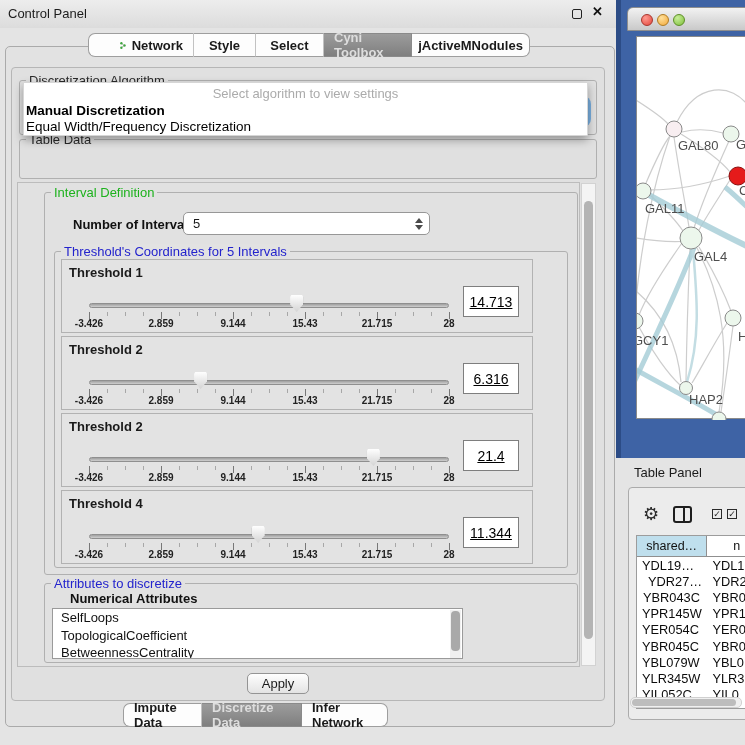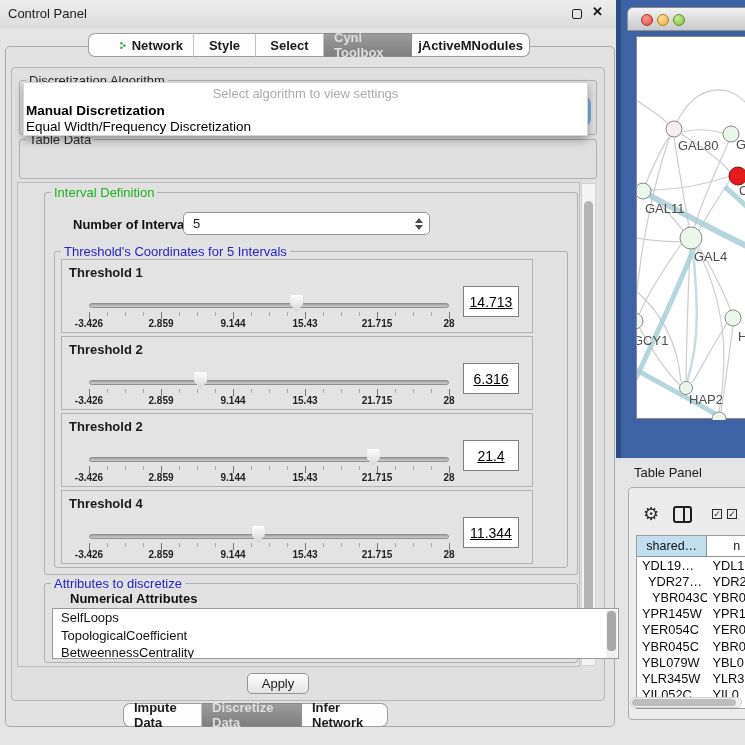--- a/index.html
+++ b/index.html
@@ -69,21 +69,21 @@
              background:linear-gradient(#fefefe,#d4d4d4);
              clip-path:polygon(8% 0,92% 0,100% 12%,100% 55%,50% 100%,0 55%,0 12%);
              filter:drop-shadow(0 0 1px #777);}
   .tick{position:absolute;width:1px;background:#777;}
   .tick-label{position:absolute;top:58px;transform:translateX(-50%);font-size:10px;font-weight:700;color:#222;}
   .thr-value{position:absolute;left:401px;top:26px;width:56px;height:31px;background:#fff;
              border:1px solid #7e7e7e;display:flex;align-items:center;justify-content:center;
              font-size:14px;color:#000;text-decoration:underline;}
 
   
-  .attr-list{left:52px;top:608px;width:567px;height:51px;background:#fff;border:1px solid #9a9a9a;overflow:hidden;}
+  .attr-list{left:52px;top:608px;width:411px;height:51px;background:#fff;border:1px solid #9a9a9a;overflow:hidden;}
   .attr-item{font-size:13px;color:#111;padding:1px 0 1px 8px;line-height:15.5px;}
   .attr-scroll{position:absolute;right:1px;top:1px;width:11px;height:48px;background:#f0f0f0;}
   .attr-scroll .thumb{position:absolute;left:1px;top:1px;width:9px;height:40px;background:#a9a9a9;border-radius:4px;}
 
   .apply-btn{left:247px;top:673px;width:62px;height:21px;background:linear-gradient(#fefefe,#e3e3e3);
              border:1px solid #949494;border-radius:5px;font-size:13px;display:flex;
              align-items:center;justify-content:center;}
 
   
   .desktop-blue{left:616px;top:0;width:129px;height:458px;background:#3e63a5;}
@@ -432,21 +432,21 @@
     <div id="tp-rows">
         <div class="tp-row">
           <div class="tp-cell" style="width: 71px; padding-left: 5px;">YDL19…</div>
           <div class="tp-cell" style="width: 59px; padding-left: 5px;">YDL1</div>
         </div>
         <div class="tp-row">
           <div class="tp-cell" style="width: 71px; padding-left: 11px;">YDR27…</div>
           <div class="tp-cell" style="width: 59px; padding-left: 5px;">YDR2</div>
         </div>
         <div class="tp-row">
-          <div class="tp-cell" style="width: 71px; padding-left: 15px;">YBR043C</div>
+          <div class="tp-cell" style="width: 71px; padding-left: 6px;">YBR043C</div>
           <div class="tp-cell" style="width: 59px; padding-left: 5px;">YBR0</div>
         </div>
         <div class="tp-row">
           <div class="tp-cell" style="width: 71px; padding-left: 5px;">YPR145W</div>
           <div class="tp-cell" style="width: 59px; padding-left: 5px;">YPR1</div>
         </div>
         <div class="tp-row">
           <div class="tp-cell" style="width: 71px; padding-left: 5px;">YER054C</div>
           <div class="tp-cell" style="width: 59px; padding-left: 5px;">YER0</div>
         </div>

